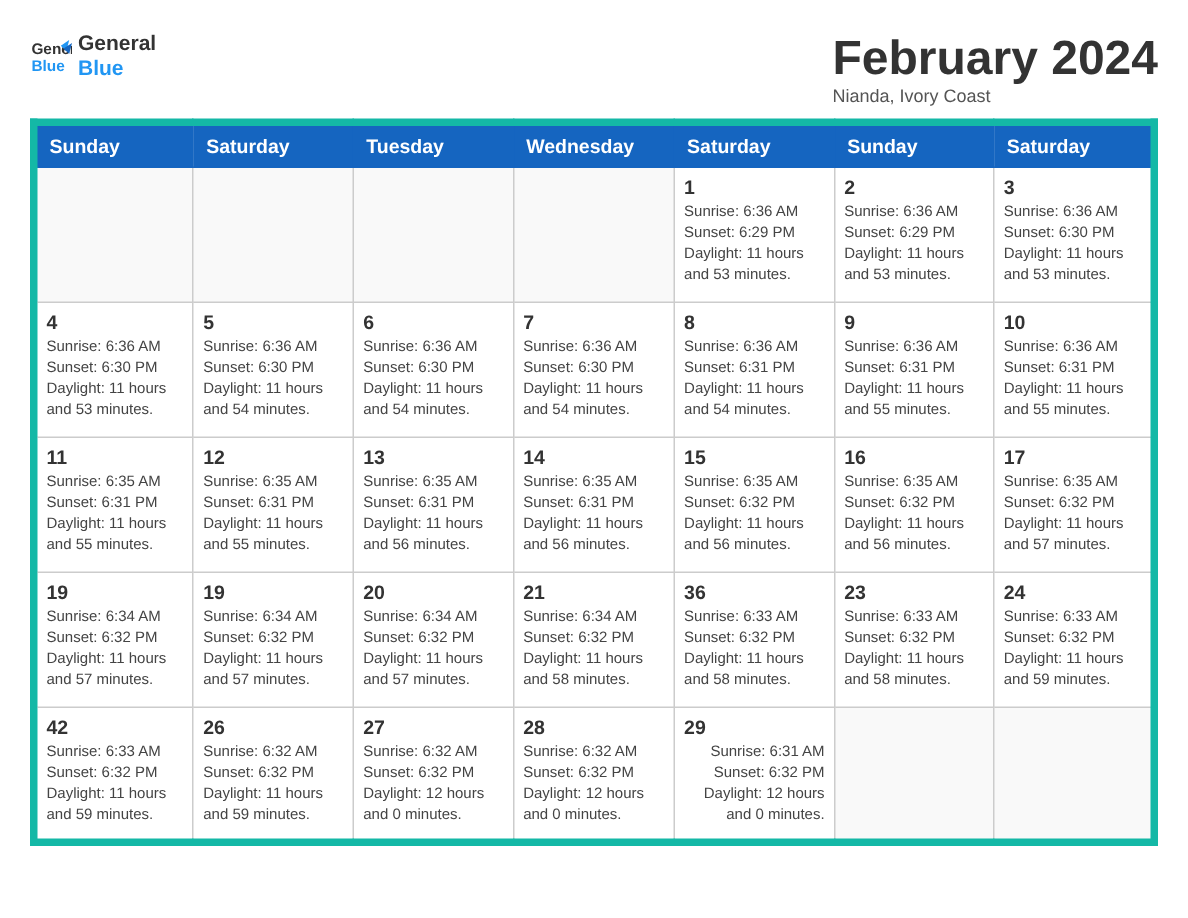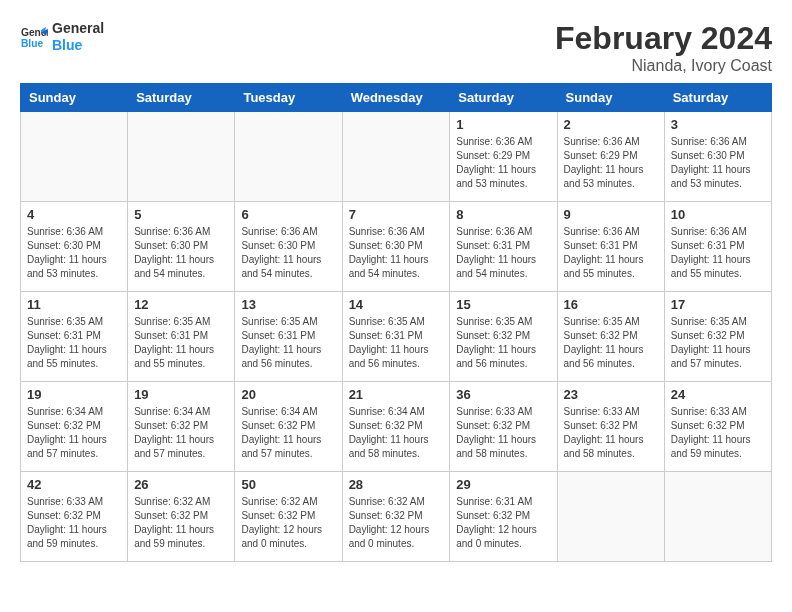--- a/index.html
+++ b/index.html
@@ -19,35 +19,35 @@
     .logo {
       display: flex;
       align-items: center;
       gap: 4px;
     }
     .logo-icon {
       width: 28px;
       height: 28px;
     }
     .title-section {
-      text-align: right;
+      text-align: left;
     }
     .main-title {
       font-size: 32px;
       font-weight: bold;
       color: #333;
     }
     .subtitle {
-      font-size: 16px;
+      font-size: 12px;
       color: #555;
     }
     .calendar {
       width: 100%;
       border-collapse: collapse;
-      border: 1px solid #14b8a6;
+      border: 5px solid #14b8a6;
     }
     .calendar th {
       background-color: #1565C0;
       color: #fff;
       text-align: left;
       padding: 6px 8px;
       font-size: 13px;
       border: 1px solid #1565C0;
     }
     .calendar td {
@@ -303,36 +303,36 @@
 and 59 minutes.</div>
         </td>
         <td>
           <span class="day-num">26</span>
           <div class="day-info" style="white-space: pre-line;">Sunrise: 6:32 AM
 Sunset: 6:32 PM
 Daylight: 11 hours
 and 59 minutes.</div>
         </td>
         <td>
-          <span class="day-num">50</span>
+          <span class="day-num">27</span>
           <div class="day-info" style="white-space: pre-line;">Sunrise: 6:32 AM
 Sunset: 6:32 PM
 Daylight: 12 hours
 and 0 minutes.</div>
         </td>
         <td>
           <span class="day-num">28</span>
           <div class="day-info" style="white-space: pre-line;">Sunrise: 6:32 AM
 Sunset: 6:32 PM
 Daylight: 12 hours
 and 0 minutes.</div>
         </td>
         <td>
           <span class="day-num">29</span>
-          <div class="day-info" style="white-space: pre-line;">Sunrise: 6:31 AM
+          <div class="day-info" style="white-space: pre-line; text-align: right;">Sunrise: 6:31 AM
 Sunset: 6:32 PM
 Daylight: 12 hours
 and 0 minutes.</div>
         </td>
         <td class="empty"></td>
         <td class="empty"></td>
       </tr>
     </tbody>
 </table>
 

